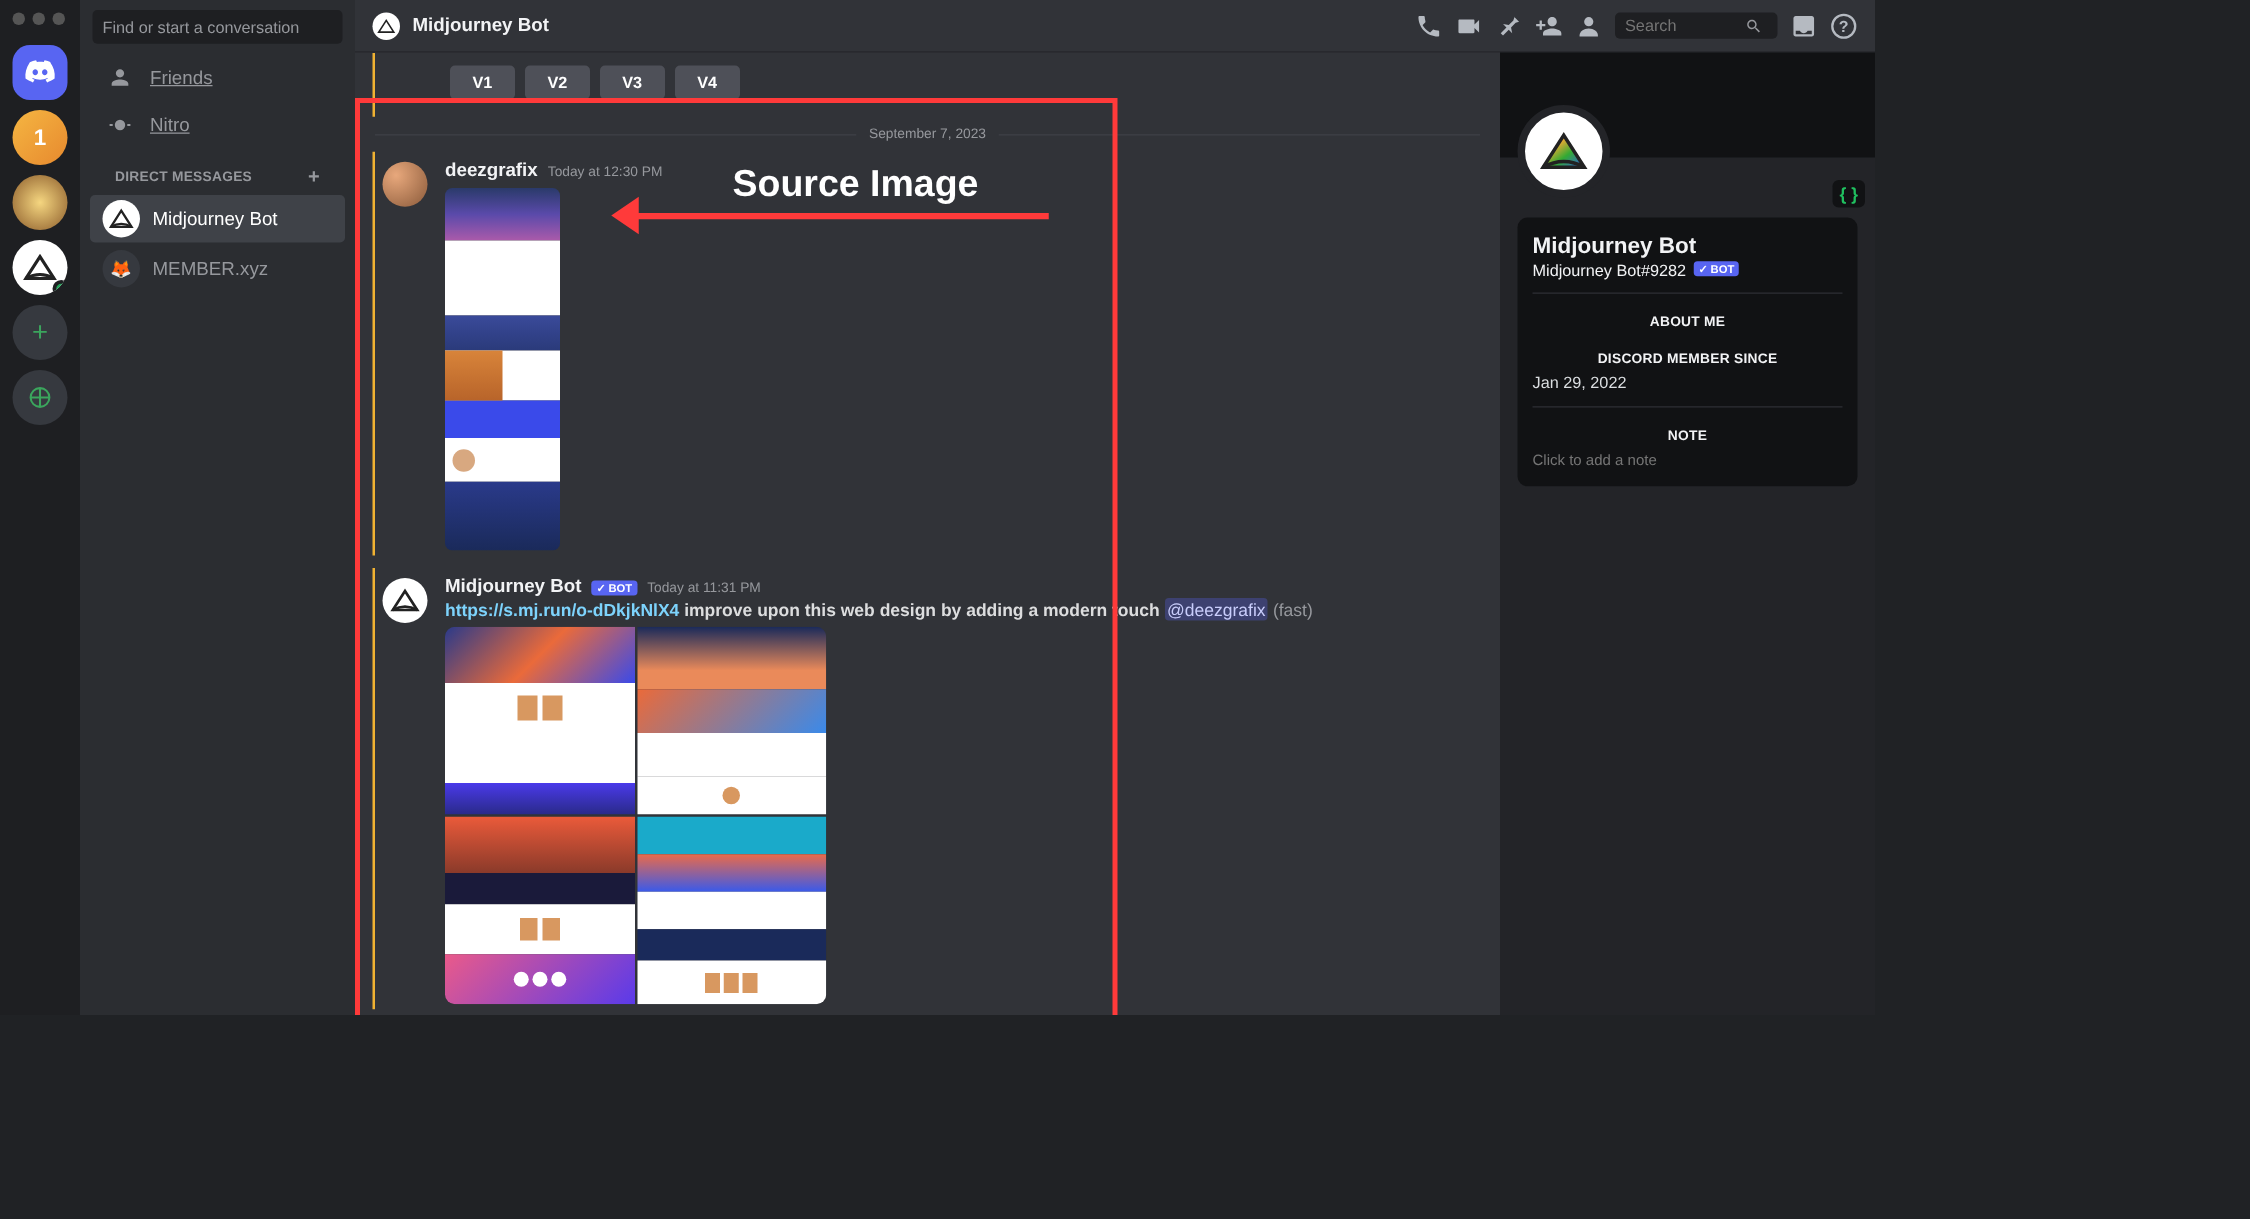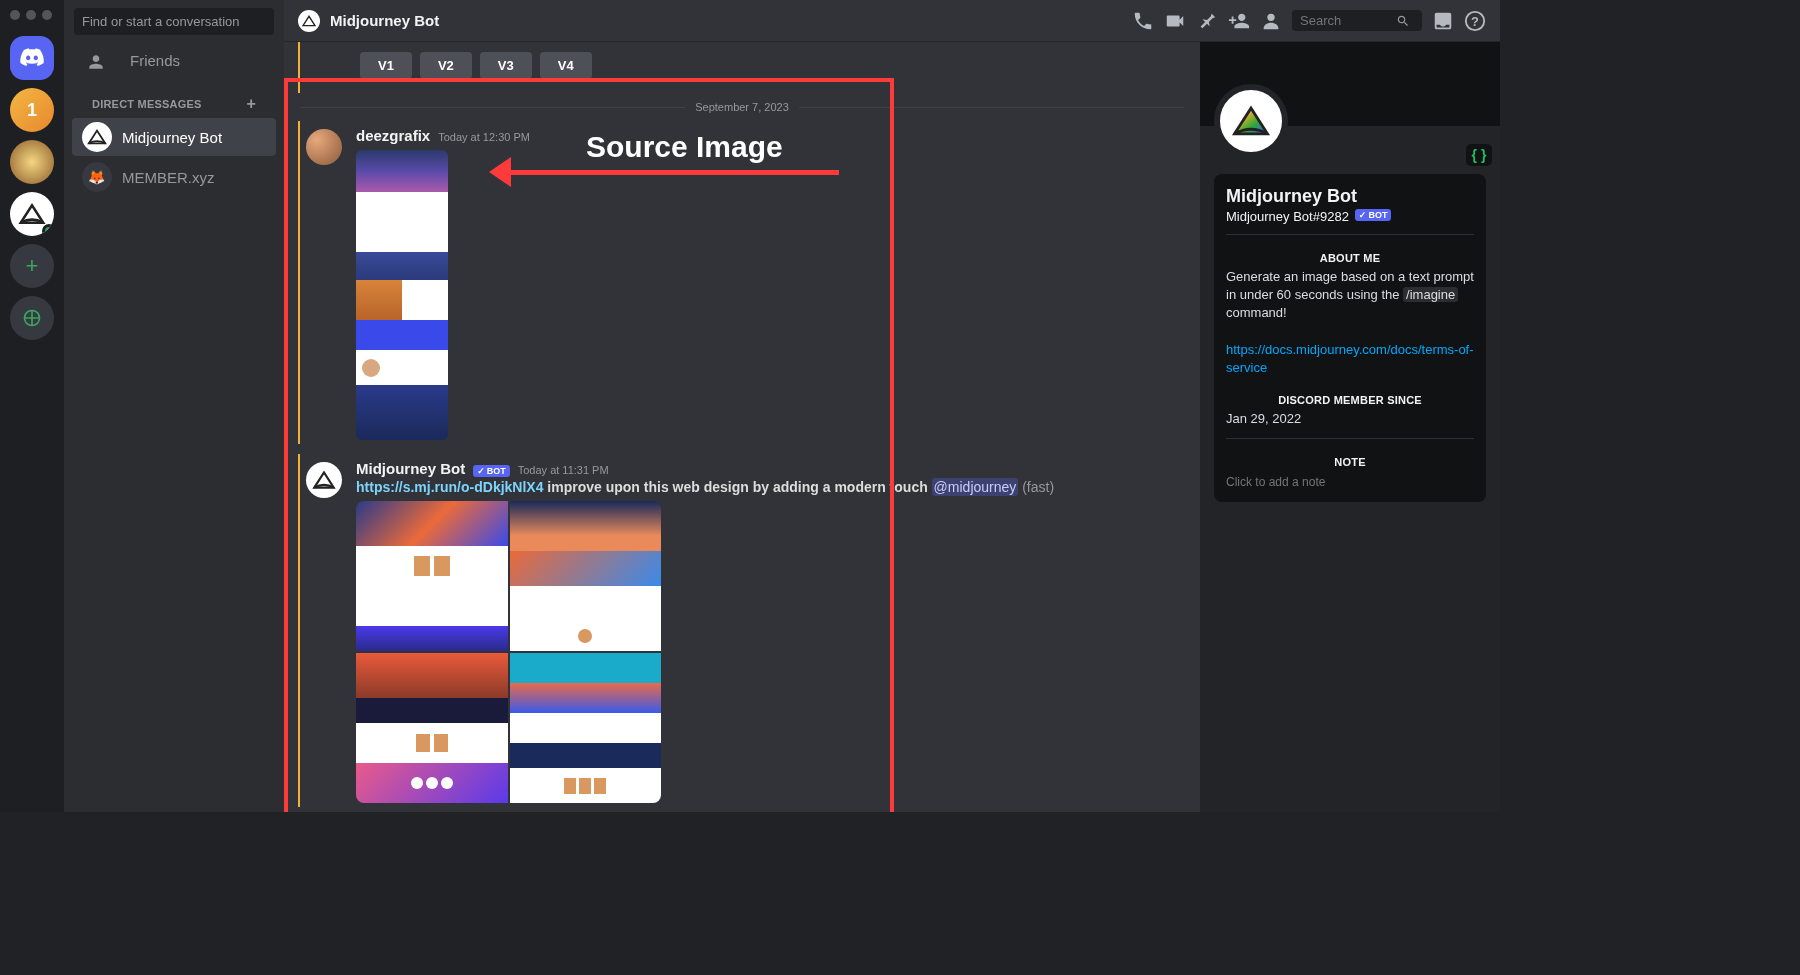--- a/index.html
+++ b/index.html
@@ -12,21 +12,21 @@
 .traffic span{width:10px;height:10px;border-radius:50%;background:#555;}
 .guild-pill { width: 44px; height: 44px; border-radius: 50%; background: #36393f; display:flex; align-items:center; justify-content:center; cursor:pointer; font-size:18px; overflow:hidden;}
 .guild-pill.home { background:#5865f2; border-radius:14px;}
 .guild-pill.yellow { background: linear-gradient(135deg,#f5b642,#e7892e); color:#fff; font-weight:bold;}
 .guild-pill.add{background:#36393f;color:#3ba55d;font-size:22px;}
 .guild-pill.explore{background:#36393f;color:#3ba55d;}
 
 
 .sidebar { width: 220px; background: #2b2d31; display:flex; flex-direction:column;}
 .search-convo { margin: 8px 10px; background:#1e1f22; border-radius:4px; padding:6px 8px; color:#96989d; font-size:13px;}
-.nav-item { display:flex; align-items:flex-start; gap:24px; padding:8px 14px; color:#96989d; font-size:15px; cursor:pointer; border-radius:4px; margin:1px 8px;}
+.nav-item { display:flex; align-items:center; gap:14px; padding:8px 14px; color:#96989d; font-size:15px; cursor:pointer; border-radius:4px; margin:1px 8px;text-decoration:underline;}
 .nav-item .icon{width:20px;height:20px;fill:currentColor;}
 .dm-header{padding:14px 28px 4px;color:#96989d;font-size:11px;font-weight:700;letter-spacing:.02em;display:flex;justify-content:space-between;align-items:center;}
 .dm-item{display:flex;align-items:center;gap:10px;padding:4px 10px;margin:1px 8px;border-radius:4px;cursor:pointer;color:#96989d;font-size:15px;}
 .dm-item.selected{background:#3f4248;color:#fff;}
 .dm-avatar{width:30px;height:30px;border-radius:50%;background:#fff;display:flex;align-items:center;justify-content:center;font-size:14px;}
 
 
 .main { flex:1; display:flex; flex-direction:column; background:#313338;}
 .header { height:42px; border-bottom:1px solid #26272b; display:flex; align-items:center; padding:0 14px; gap:10px;}
 .header .title{color:#f2f3f5;font-weight:600;font-size:15px;}
@@ -118,20 +118,27 @@
   </div>
 
   <div class="sidebar">
     <div class="search-convo">Find or start a conversation</div>
     <div class="nav-item">
       <svg class="icon" viewBox="0 0 24 24">
           <path d="M12 12c2.2 0 4-1.8 4-4s-1.8-4-4-4-4 1.8-4 4 1.8 4 4 4zm0 2c-2.7 0-8 1.3-8 4v2h16v-2c0-2.7-5.3-4-8-4z"></path>
         </svg>
       <span>Friends</span>
     </div>
+    <div class="nav-item">
+      <svg class="icon" viewBox="0 0 24 24">
+          <circle cx="12" cy="12" r="5"></circle>
+          <path d="M2 12h3M19 12h3" stroke="currentColor" stroke-width="2"></path>
+        </svg>
+      <span>Nitro</span>
+    </div>
     <div class="dm-header">
       <span>DIRECT MESSAGES</span>
       <span style="cursor:pointer;font-size:16px;">+</span>
     </div>
     <div class="dm-item selected">
       <div class="dm-avatar">
           <svg viewBox="0 0 24 24" width="22">
             <path d="M3 19 L12 5 L21 19 Z" fill="none" stroke="#222" stroke-width="2"></path>
             <path d="M3 19 Q12 14 21 19" fill="none" stroke="#222" stroke-width="2"></path>
           </svg>
@@ -231,21 +238,21 @@
                 <path d="M3 19 Q12 14 21 19" fill="none" stroke="#222" stroke-width="2"></path>
               </svg>
           </div>
           <div style="flex:1;">
             <div class="msg-head">
               <span class="msg-user">Midjourney Bot</span>
               <span class="bot-tag">✓ <span>BOT</span></span>
               <span class="msg-time">Today at 11:31 PM</span>
             </div>
             <div class="prompt-line">
-              <a>https://s.mj.run/o-dDkjkNlX4</a><b style="color:#dcddde;"> improve upon this web design by adding a modern touch </b><span class="mention">@midjourney</span><span class="muted"> (fast)</span>
+              <a>https://s.mj.run/o-dDkjkNlX4</a><b style="color:#dcddde;"> improve upon this web design by adding a modern touch </b><span class="mention">@deezgrafix</span><span class="muted"> (fast)</span>
             </div>
             <div class="result-grid">
               <div class="thumb">
                   <div style="height:45px;background:linear-gradient(135deg,#2a3a8a,#ea6a3a,#3a4aea);"></div>
                   <div style="height:40px;background:#fff;display:flex;align-items:center;justify-content:center;gap:4px;">
                     <div style="width:16px;height:20px;background:#d89860;"></div>
                     <div style="width:16px;height:20px;background:#d89860;"></div>
                   </div>
                   <div style="height:40px;background:#fff;"></div>
                   <div style="height:25px;background:linear-gradient(#4a3aea,#2a2a8a);"></div>
@@ -309,25 +316,20 @@
         </div>
         <div class="code-badge">{ }</div>
         <div class="card">
           <div class="name">Midjourney Bot</div>
           <div class="tag-row">
             <span class="disc">Midjourney Bot#9282</span>
             <span class="bot-tag">✓ <span>BOT</span></span>
           </div>
           <hr>
           <div class="sec-head">ABOUT ME</div>
-          <div class="sec-body">
-            <span>Generate an image based on a text prompt in under 60 seconds using the </span><span class="cmd">/imagine</span><span> command!</span>
-            <br><br>
-            <a>https://docs.midjourney.com/docs/terms-of-service</a>
-          </div>
           <div class="sec-head">DISCORD MEMBER SINCE</div>
           <div class="sec-body">Jan 29, 2022</div>
           <hr>
           <div class="sec-head">NOTE</div>
           <input class="note-input" placeholder="Click to add a note" style="">
         </div>
       </div>
     </div>
   </div>
 </div>

